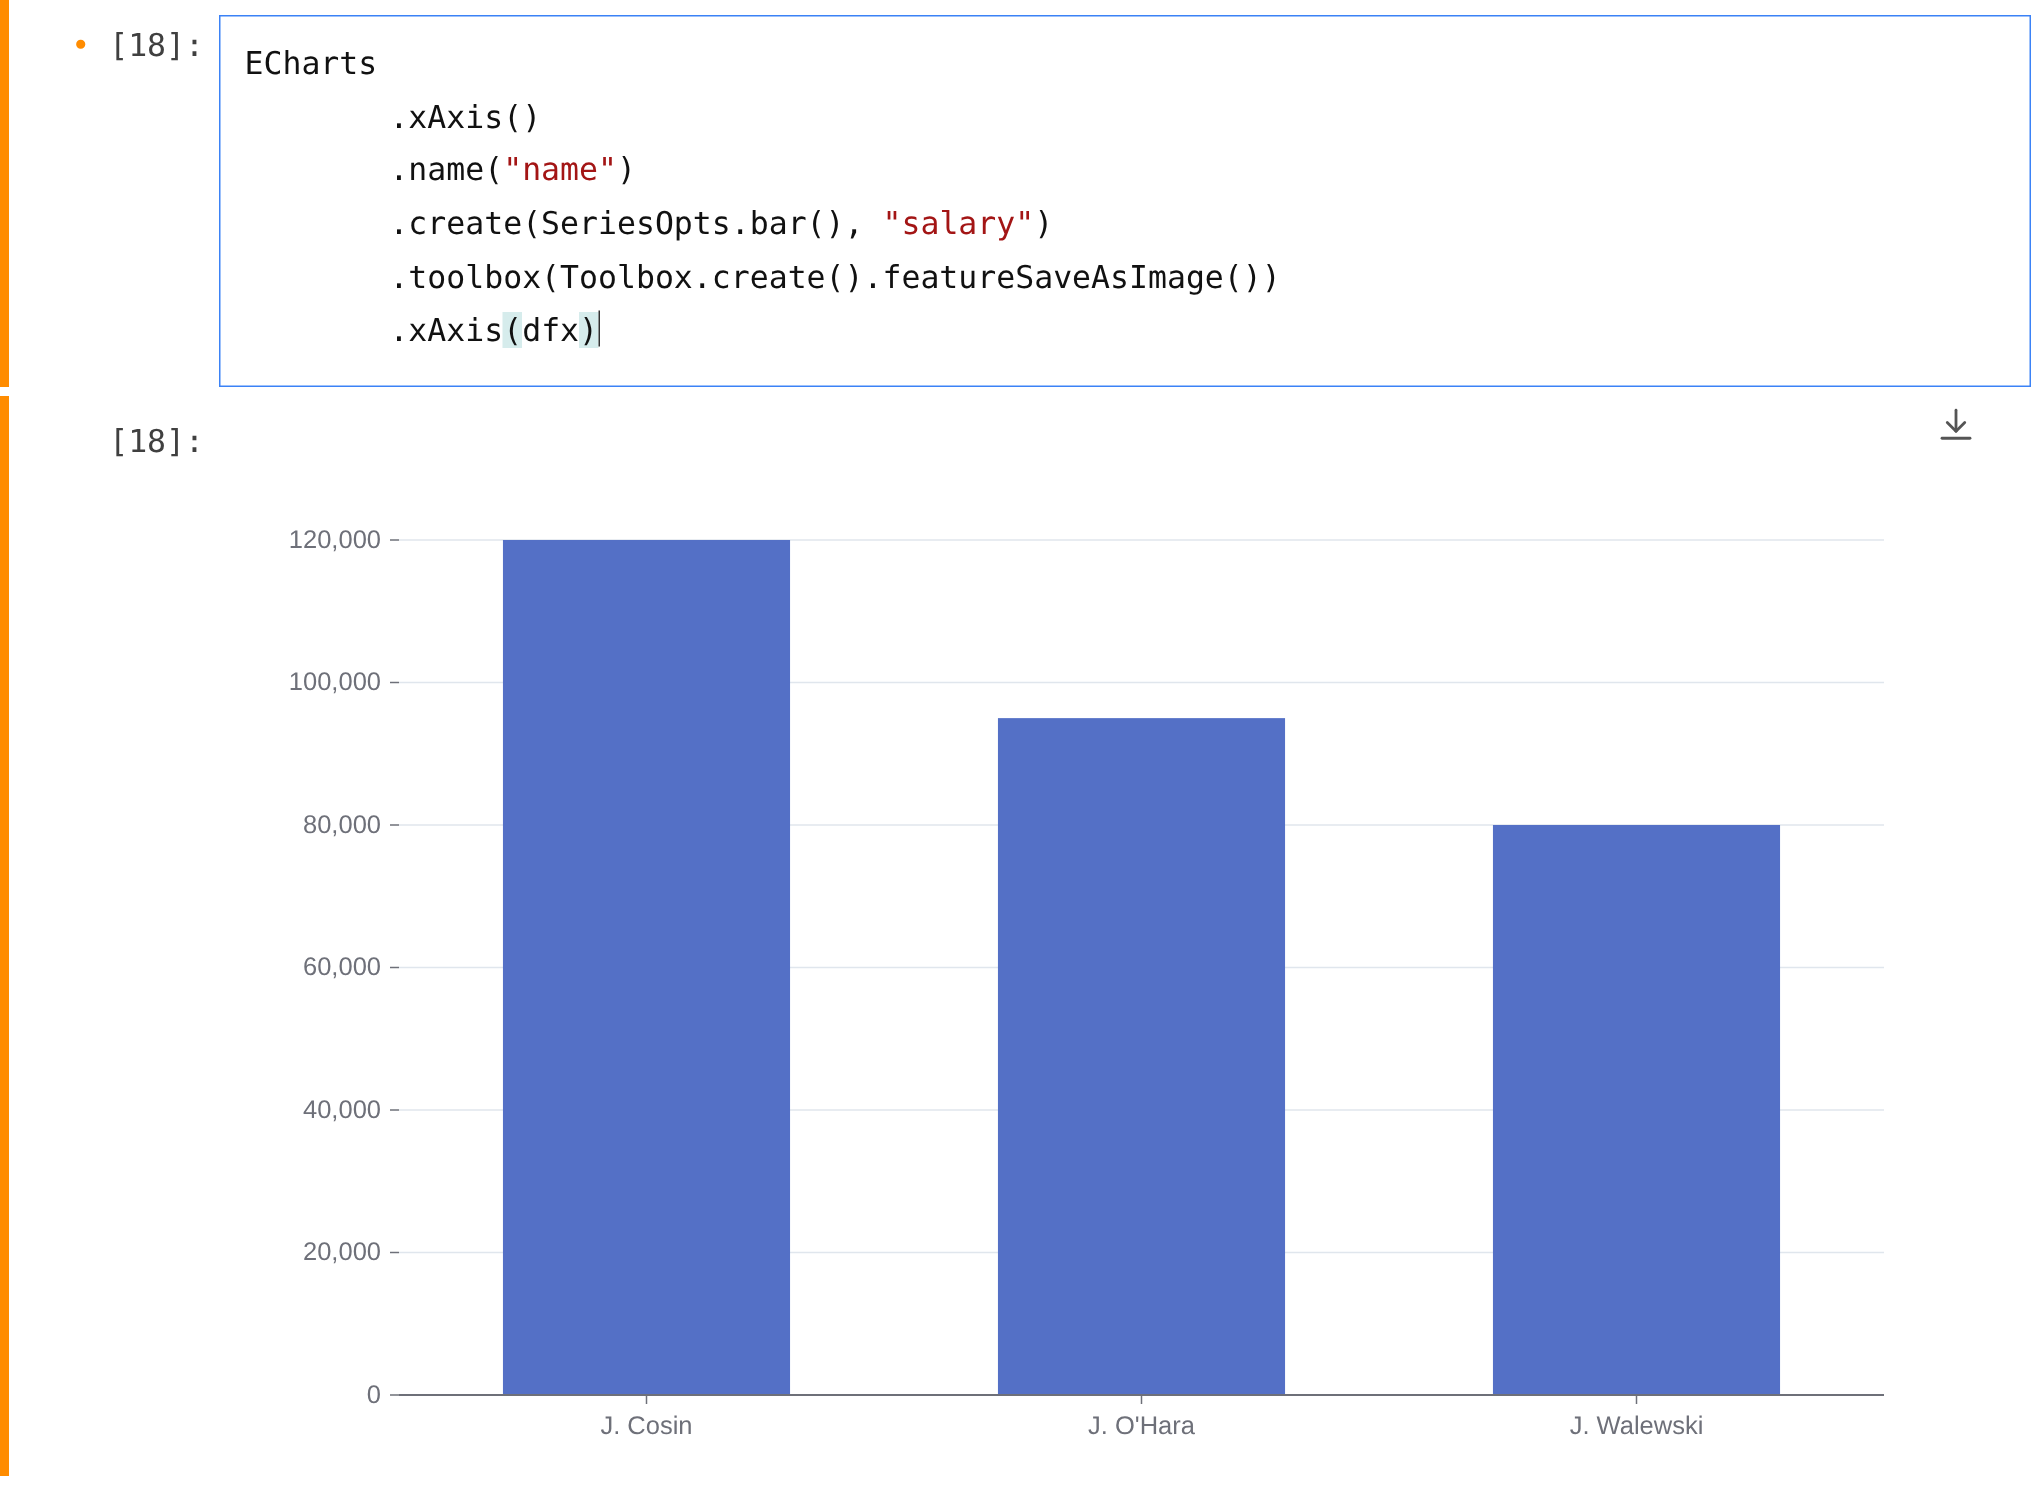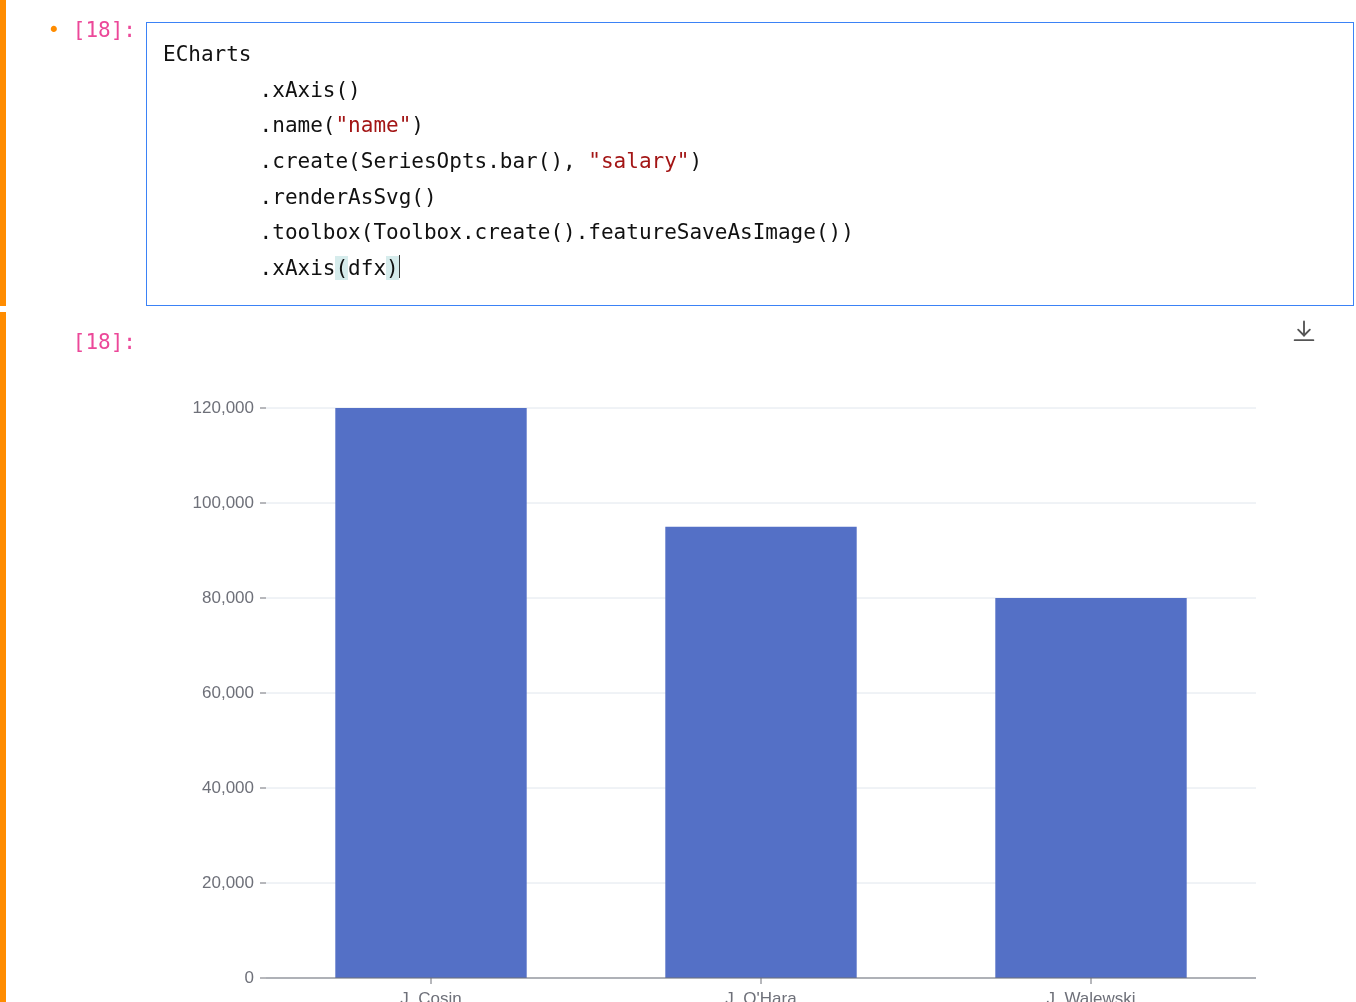--- a/index.html
+++ b/index.html
@@ -24,40 +24,40 @@
     align-self: stretch;
   }
 
   .prompt-area {
     width: 140px;
     padding-top: 18px;
     text-align: right;
     padding-right: 10px;
     font-family: ui-monospace, SFMono-Regular, "SF Mono", Menlo, Consolas, monospace;
     font-size: 21px;
-    color: #ec4899;
+    color: #404040;
     font-weight: 500;
     flex-shrink: 0;
   }
 
   .prompt-modified::before {
     content: "• ";
     color: #ff8c00;
   }
 
   .code-box {
     flex: 1;
     border: 1.5px solid #3b82f6;
     background: #fff;
     padding: 14px 16px 18px 16px;
     font-family: ui-monospace, SFMono-Regular, "SF Mono", Menlo, Consolas, monospace;
     font-size: 21px;
     line-height: 1.7;
     color: #111;
-    margin-top: 22px;
+    margin-top: 10px;
     margin-right: 2px;
   }
 
   .code-box .str { color: #a31515; }
   .code-box .cursor {
     border-right: 1px solid #333;
     display: inline-block;
     height: 1.1em;
     vertical-align: -0.15em;
   }
@@ -106,21 +106,20 @@
 <div class="cell">
   <div class="run-bar"></div>
   <div class="prompt-area">
     <span class="prompt-modified"></span><span>[18]:</span>
   </div>
   <div class="code-box">
     <div><span>ECharts</span></div>
     <div><span class="indent"></span><span>.xAxis()</span></div>
     <div><span class="indent"></span><span>.name(</span><span class="str">"name"</span><span>)</span></div>
     <div><span class="indent"></span><span>.create(SeriesOpts.bar(), </span><span class="str">"salary"</span><span>)</span></div>
-    <div><span class="indent"></span><span>.renderAsSvg()</span></div>
     <div><span class="indent"></span><span>.toolbox(Toolbox.create().featureSaveAsImage())</span></div>
     <div><span class="indent"></span><span>.xAxis</span><span class="hl">(</span><span>dfx</span><span class="hl">)</span><span class="cursor"></span></div>
   </div>
 </div>
 
 <div class="output-cell">
   <div class="run-bar" style="min-height:720px;"></div>
   <div class="prompt-area">
     <span>[18]:</span>
   </div>

